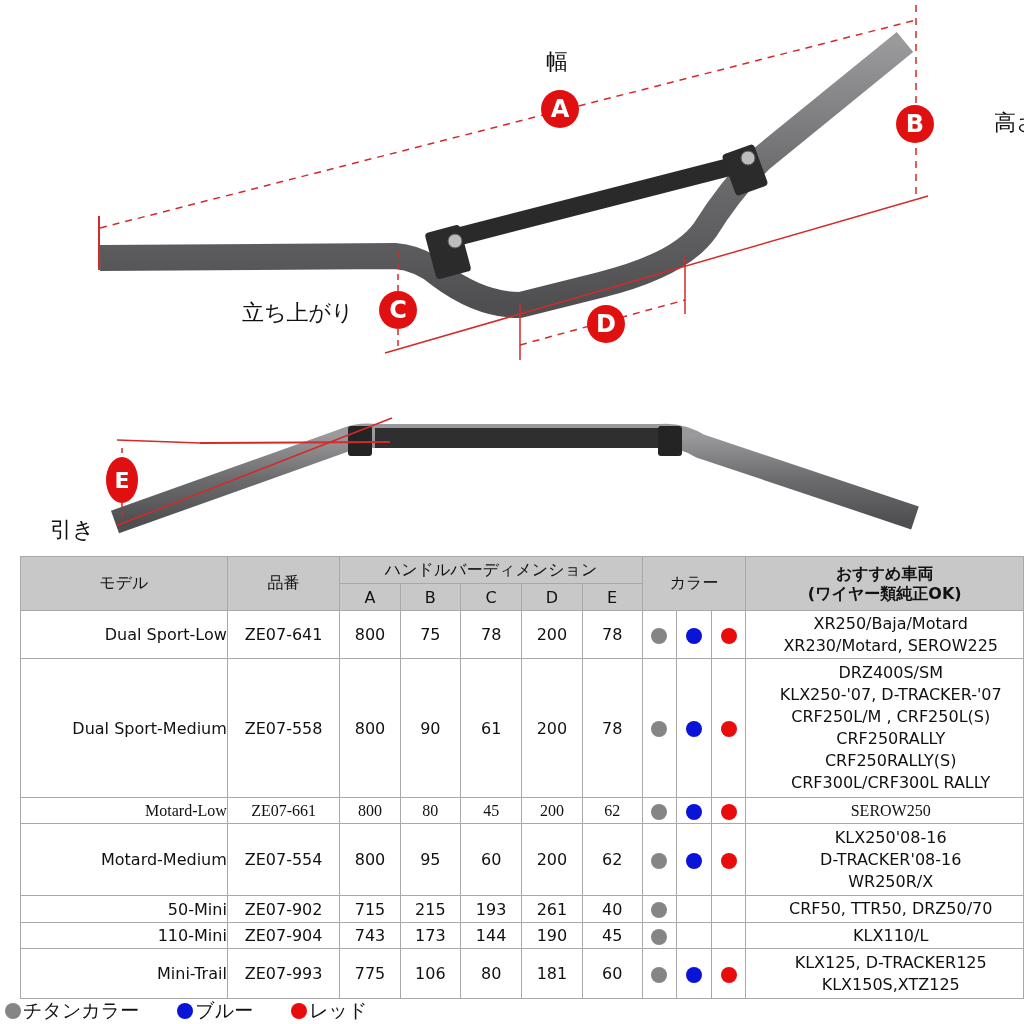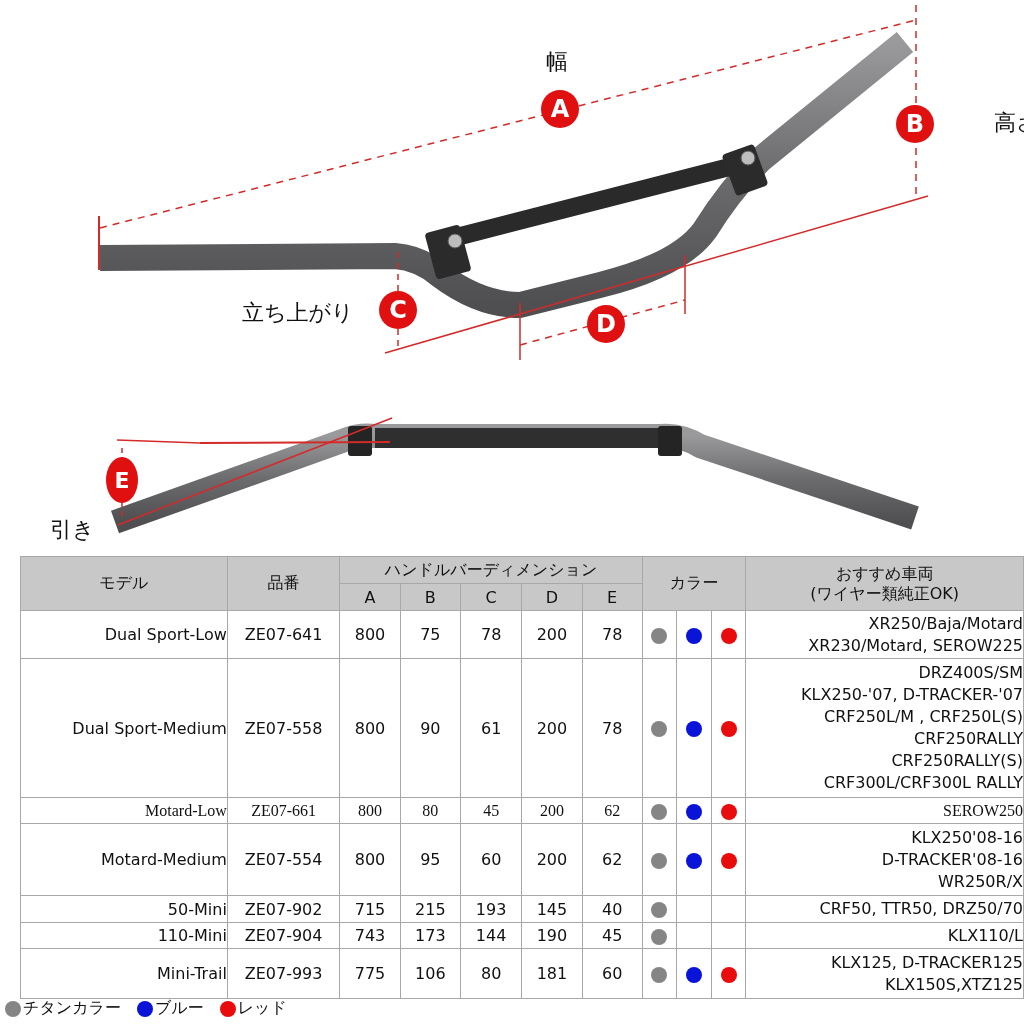--- a/index.html
+++ b/index.html
@@ -12,23 +12,23 @@
            display: flex; align-items: center; justify-content: center;
            font-family: "DejaVu Sans", sans-serif; }
   .badge-e { width: 32px; height: 46px; border-radius: 50%; font-size: 22px; }
 
   table.spec { position: absolute; left: 20px; top: 556px; border-collapse: collapse;
                font-family: "DejaVu Sans", "Liberation Sans", sans-serif; font-size: 16px; }
   table.spec td, table.spec th { border: 1.5px solid #a8a8a8; padding: 0; }
   table.spec th { background: #c8c8c8; font-weight: normal; font-size: 16px; color: #111; }
   table.spec td { background: #fff; text-align: center; vertical-align: middle; color: #111; }
   table.spec td.model { text-align: right; padding-left: 5px; }
-  table.spec td.vehicles { text-align: right; padding-left: 12px; line-height: 22px; }
+  table.spec td.vehicles { text-align: center; padding-left: 12px; line-height: 22px; }
   .dot { display: inline-block; width: 16px; height: 16px; border-radius: 50%; vertical-align: middle; }
-  .legend { position: absolute; left: 5px; top: 998px; font-size: 16px; display: flex; gap: 16px; align-items: center; }
+  .legend { position: absolute; left: 5px; top: 998px; font-size: 19px; display: flex; gap: 38px; align-items: center; }
   .legend .item { display: flex; align-items: center; gap: 2px; }
   .legend .dot { width: 16px; height: 16px; }
 </style>
 </head>
 <body>
 
 <div class="diagram">
   <svg width="1024" height="550" viewBox="0 0 1024 550">
     <defs>
       <linearGradient id="tube" x1="0" y1="0" x2="0" y2="1">
@@ -98,21 +98,21 @@
       <col style="width:35px">
       <col style="width:35px">
     <col style="width:280px">
   </colgroup>
   <thead>
     <tr style="height:27px;">
       <th rowspan="2">モデル</th>
       <th rowspan="2">品番</th>
       <th colspan="5">ハンドルバーディメンション</th>
       <th colspan="3" rowspan="2">カラー</th>
-      <th rowspan="2" style="line-height:20px;">
+      <th rowspan="2" style="line-height:20px;font-weight:bold;">
         <span>おすすめ車両</span><br>
         <span>(ワイヤー類純正OK)</span>
       </th>
     </tr>
     <tr style="height:27px;">
       <th>A</th>
       <th>B</th>
       <th>C</th>
       <th>D</th>
       <th>E</th>
@@ -186,21 +186,21 @@
           <div>D-TRACKER'08-16</div>
           <div>WR250R/X</div>
         </td>
       </tr>
       <tr style="height: 27px;">
         <td class="model">50-Mini</td>
         <td>ZE07-902</td>
         <td>715</td>
         <td>215</td>
         <td>193</td>
-        <td>145</td>
+        <td>261</td>
         <td>40</td>
         <td><span class="dot" style="background: rgb(133, 133, 133);"></span></td>
         <td></td>
         <td></td>
         <td class="vehicles">
           <div>CRF50, TTR50, DRZ50/70</div>
         </td>
       </tr>
       <tr style="height: 26px;">
         <td class="model">110-Mini</td>

